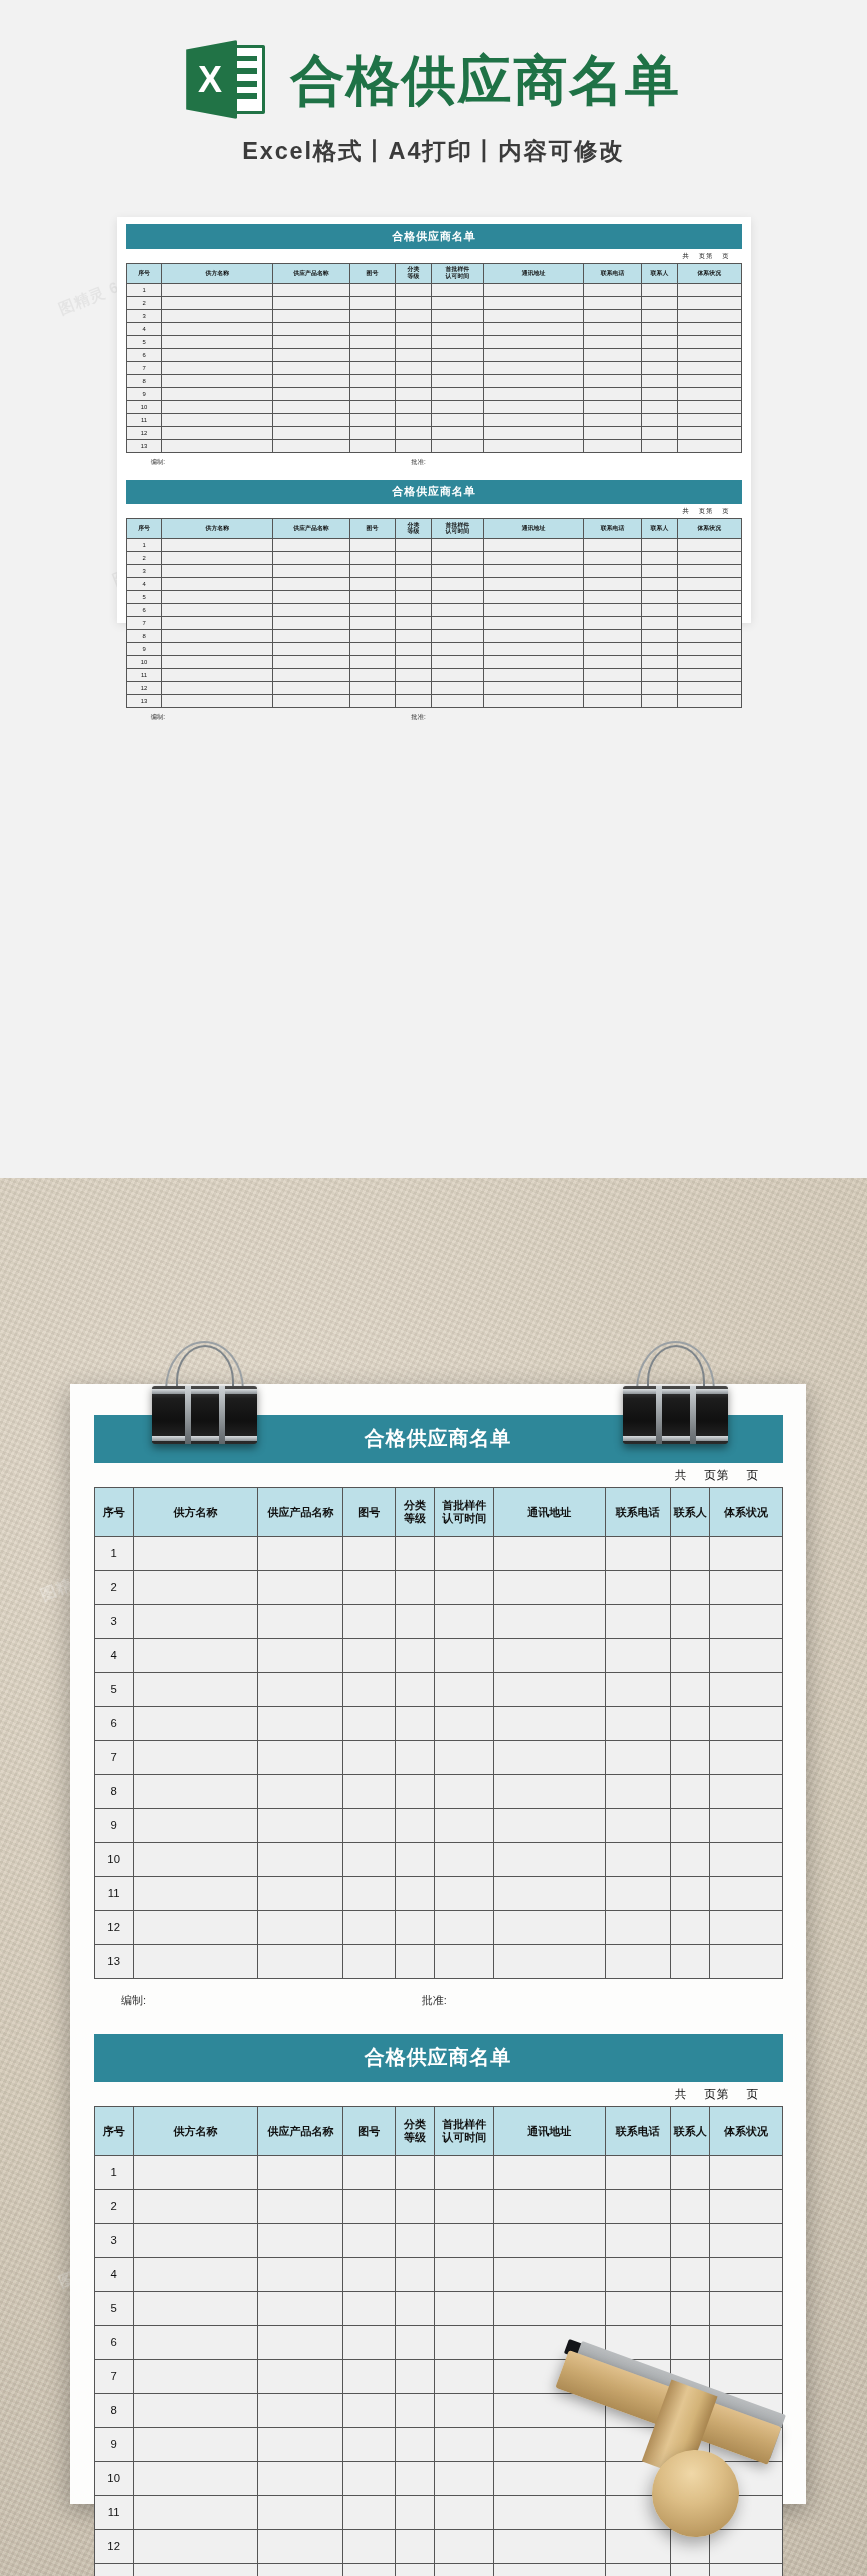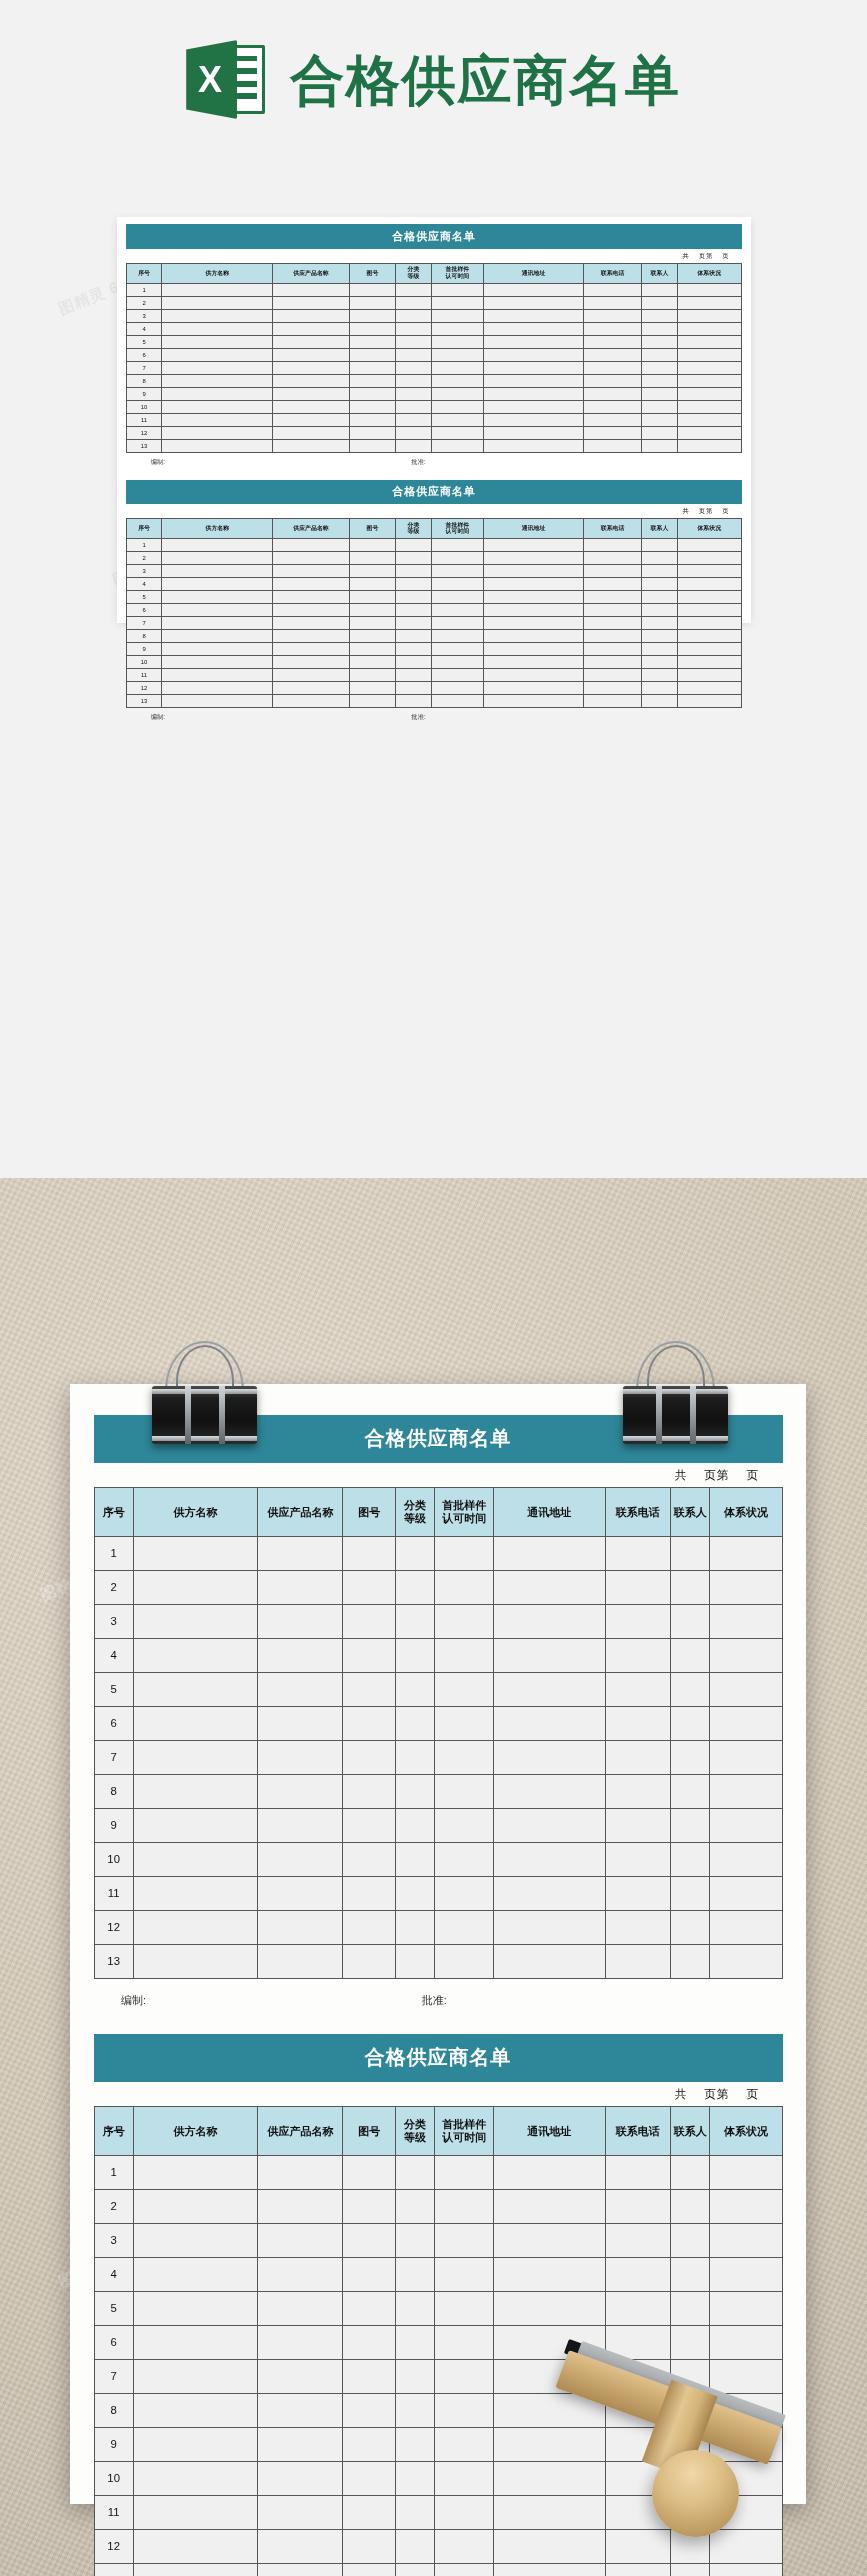--- a/index.html
+++ b/index.html
@@ -198,20 +198,21 @@
               <i></i>
               <i></i>
               <i></i>
           </div>
           <div class="tab">
             <span>X</span>
           </div>
         </div>
         <div class="hero-title">合格供应商名单</div>
       </div>
+      <div class="hero-sub">Excel格式丨A4打印丨内容可修改</div>
     </div>
 
     <div class="wm" style="left:54px; top:271px;">图精灵 616PIC.COM</div>
     <div class="wm" style="left:470px; top:379px;">图精灵 616PIC.COM</div>
     <div class="wm" style="left:108px; top:542px;">图精灵 616PIC.COM</div>
     <div class="wm" style="left:542px; top:578px;">图精灵 616PIC.COM</div>
 
     <div class="sheet-flat-wrap">
       <div class="flat flat-inner">
         <div class="tbl-block tpl-table">

